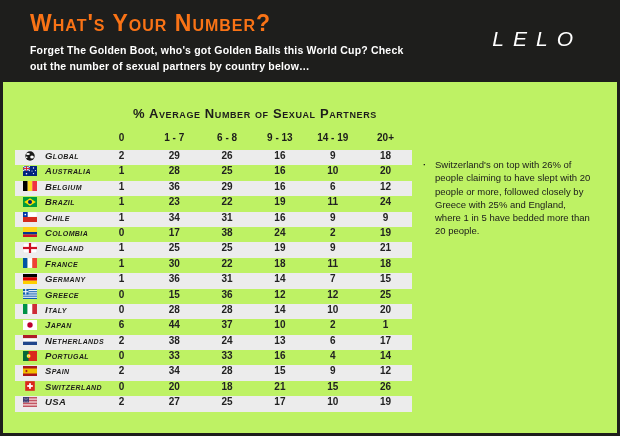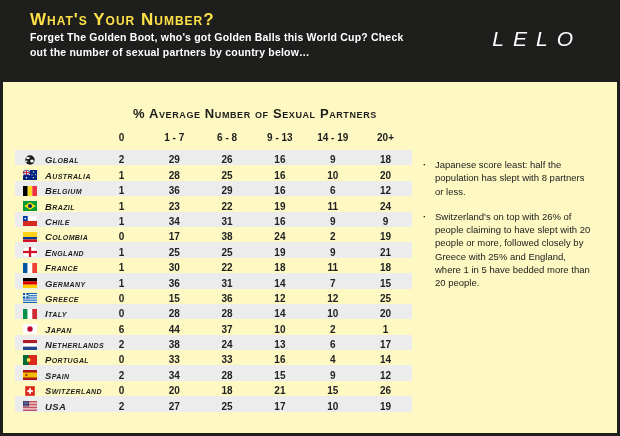--- a/index.html
+++ b/index.html
@@ -1,40 +1,40 @@
 <!DOCTYPE html>
 <html><head>
 <meta charset="utf-8">
 <style>
   * { margin:0; padding:0; box-sizing:border-box; }
   html,body { width:620px; height:436px; background:#fff; font-family:"Liberation Sans",sans-serif; }
   .page { position:relative; width:620px; height:436px; overflow:hidden; background:#fff; }
 
   
   .header { position:relative; width:620px; height:82px; background:#1e1e1c; padding:11px 40px 0 30px; }
-  .main-title { color:#fde047; font-size:17px; font-weight:bold; font-variant:small-caps;
+  .main-title { color:#f97316; font-size:23px; font-weight:bold; font-variant:small-caps;
                 letter-spacing:1px; line-height:1.1; }
-  .subtitle { color:#fff; font-size:10.5px; font-weight:bold; width:392px;
+  .subtitle { margin-top:7px; color:#fff; font-size:10.5px; font-weight:bold; width:392px;
               line-height:1.45; letter-spacing:.2px; }
   .brand { position:absolute; right:38px; top:27px; color:#fff; font-size:21px;
            font-weight:400; letter-spacing:9px;font-style:italic; }
 
   
-  .bodyarea { position:relative; width:620px; height:354px; background:#fef9c3;
+  .bodyarea { position:relative; width:620px; height:354px; background:#bef264;
               border:3px solid #1e1e1c; border-top:none; }
 
   .table-title { position:absolute; left:92px; top:24px; width:320px; text-align:center;
                  font-weight:bold; font-variant:small-caps; font-size:13px; letter-spacing:.6px; color:#1d1d1b; }
 
   .chead { position:absolute; left:12px; top:50px; width:397px; display:flex; }
   .chead .spacer { width:80px; flex:none; }
   .chead .col { flex:1; text-align:center; font-size:10px; font-weight:bold; color:#1d1d1b; }
 
   .tbody { position:absolute; left:12px; top:68px; width:397px; }
-  .trow { display:flex; align-items:flex-end; height:15.4px; }
+  .trow { display:flex; align-items:flex-start; height:15.4px; }
   .trow.striped { background:#ececec; }
   .cell-label { width:80px; flex:none; display:flex; align-items:center; padding-left:8px; }
   .flag { width:14px; height:10px; flex:none; margin-right:8px; }
   .flag svg { display:block; width:14px; height:10px; }
   .country { font-size:9.5px; font-weight:bold; font-style:italic; font-variant:small-caps;
              letter-spacing:.4px; white-space:nowrap; color:#1d1d1b; }
   .cell-num { flex:1; text-align:center; font-size:10px; font-weight:bold; color:#222; }
 
   
   .notes { position:absolute; left:419px; top:76px; width:172px; color:#1a1a1a; }
@@ -409,19 +409,18 @@
           <div class="cell-num">27</div>
           <div class="cell-num">25</div>
           <div class="cell-num">17</div>
           <div class="cell-num">10</div>
           <div class="cell-num">19</div>
         </div>
       </div>
 
     <div class="notes">
       <ul id="notes-list">
-          <li>Japanese score least: half the population has slept with 8 partners or less.</li>
           <li>Switzerland's on top with 26% of people claiming to have slept with 20 people or more, followed closely by Greece with 25% and England, where 1 in 5 have bedded more than 20 people.</li>
         </ul>
     </div>
   </div>
 
 </div>
 
 </body></html>

